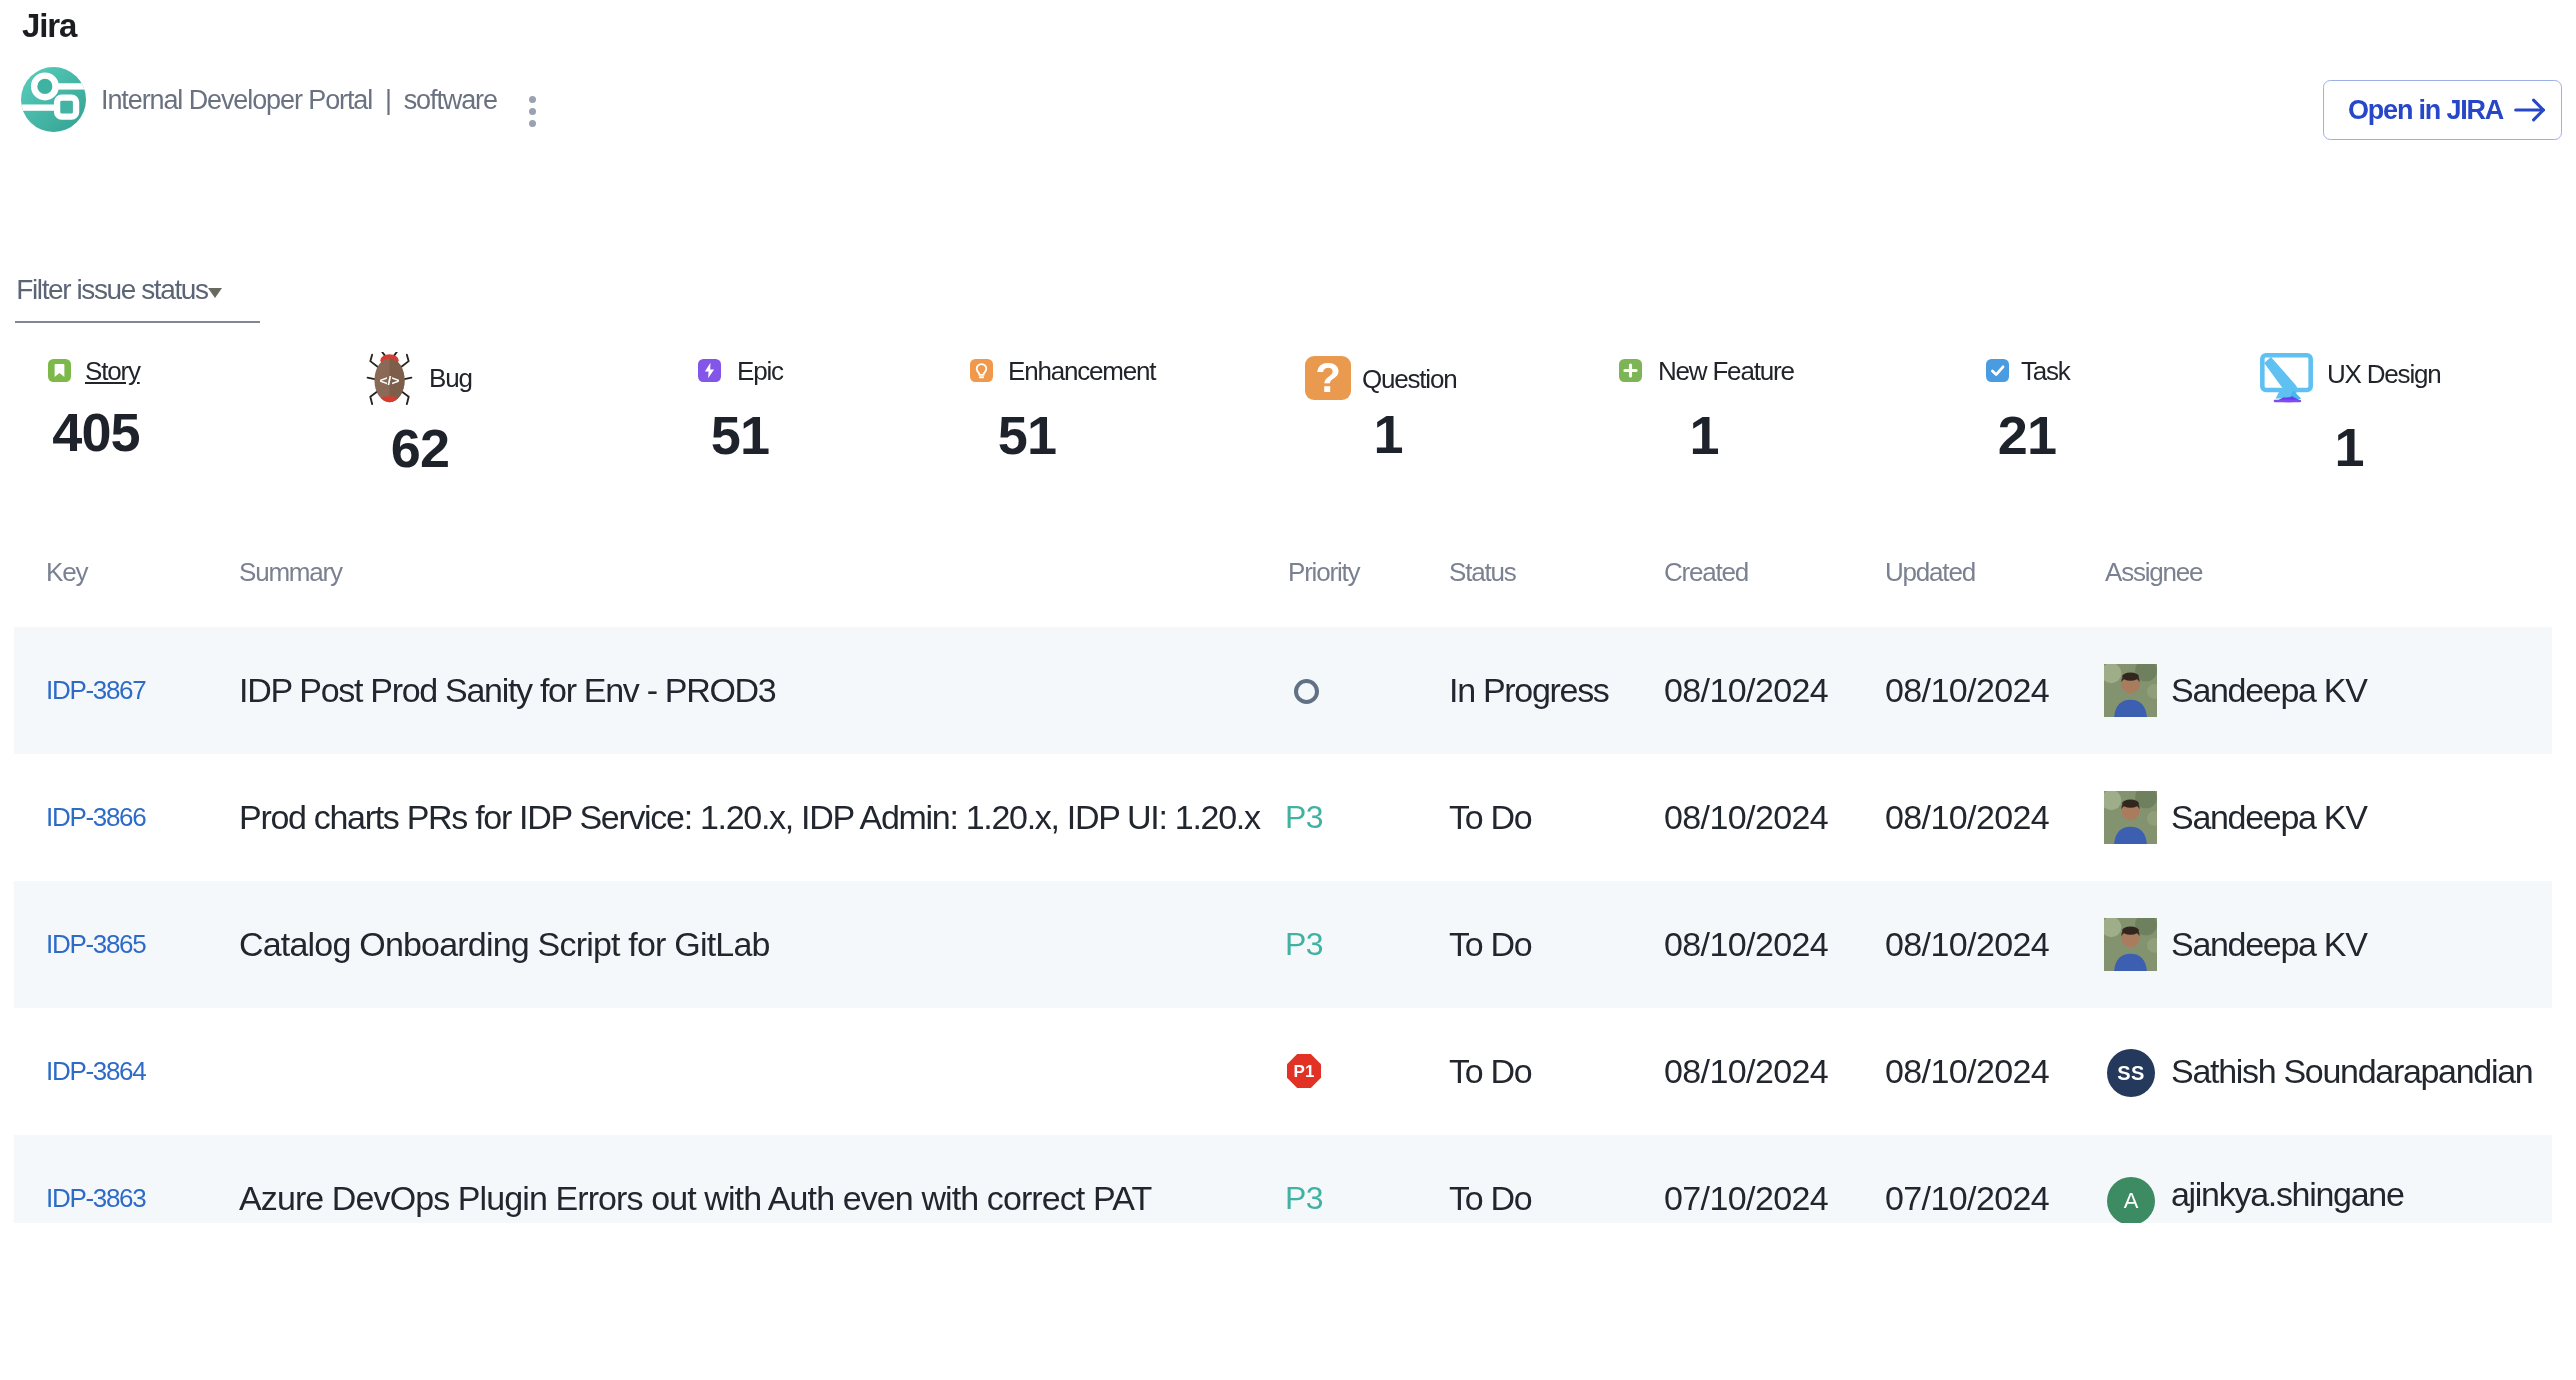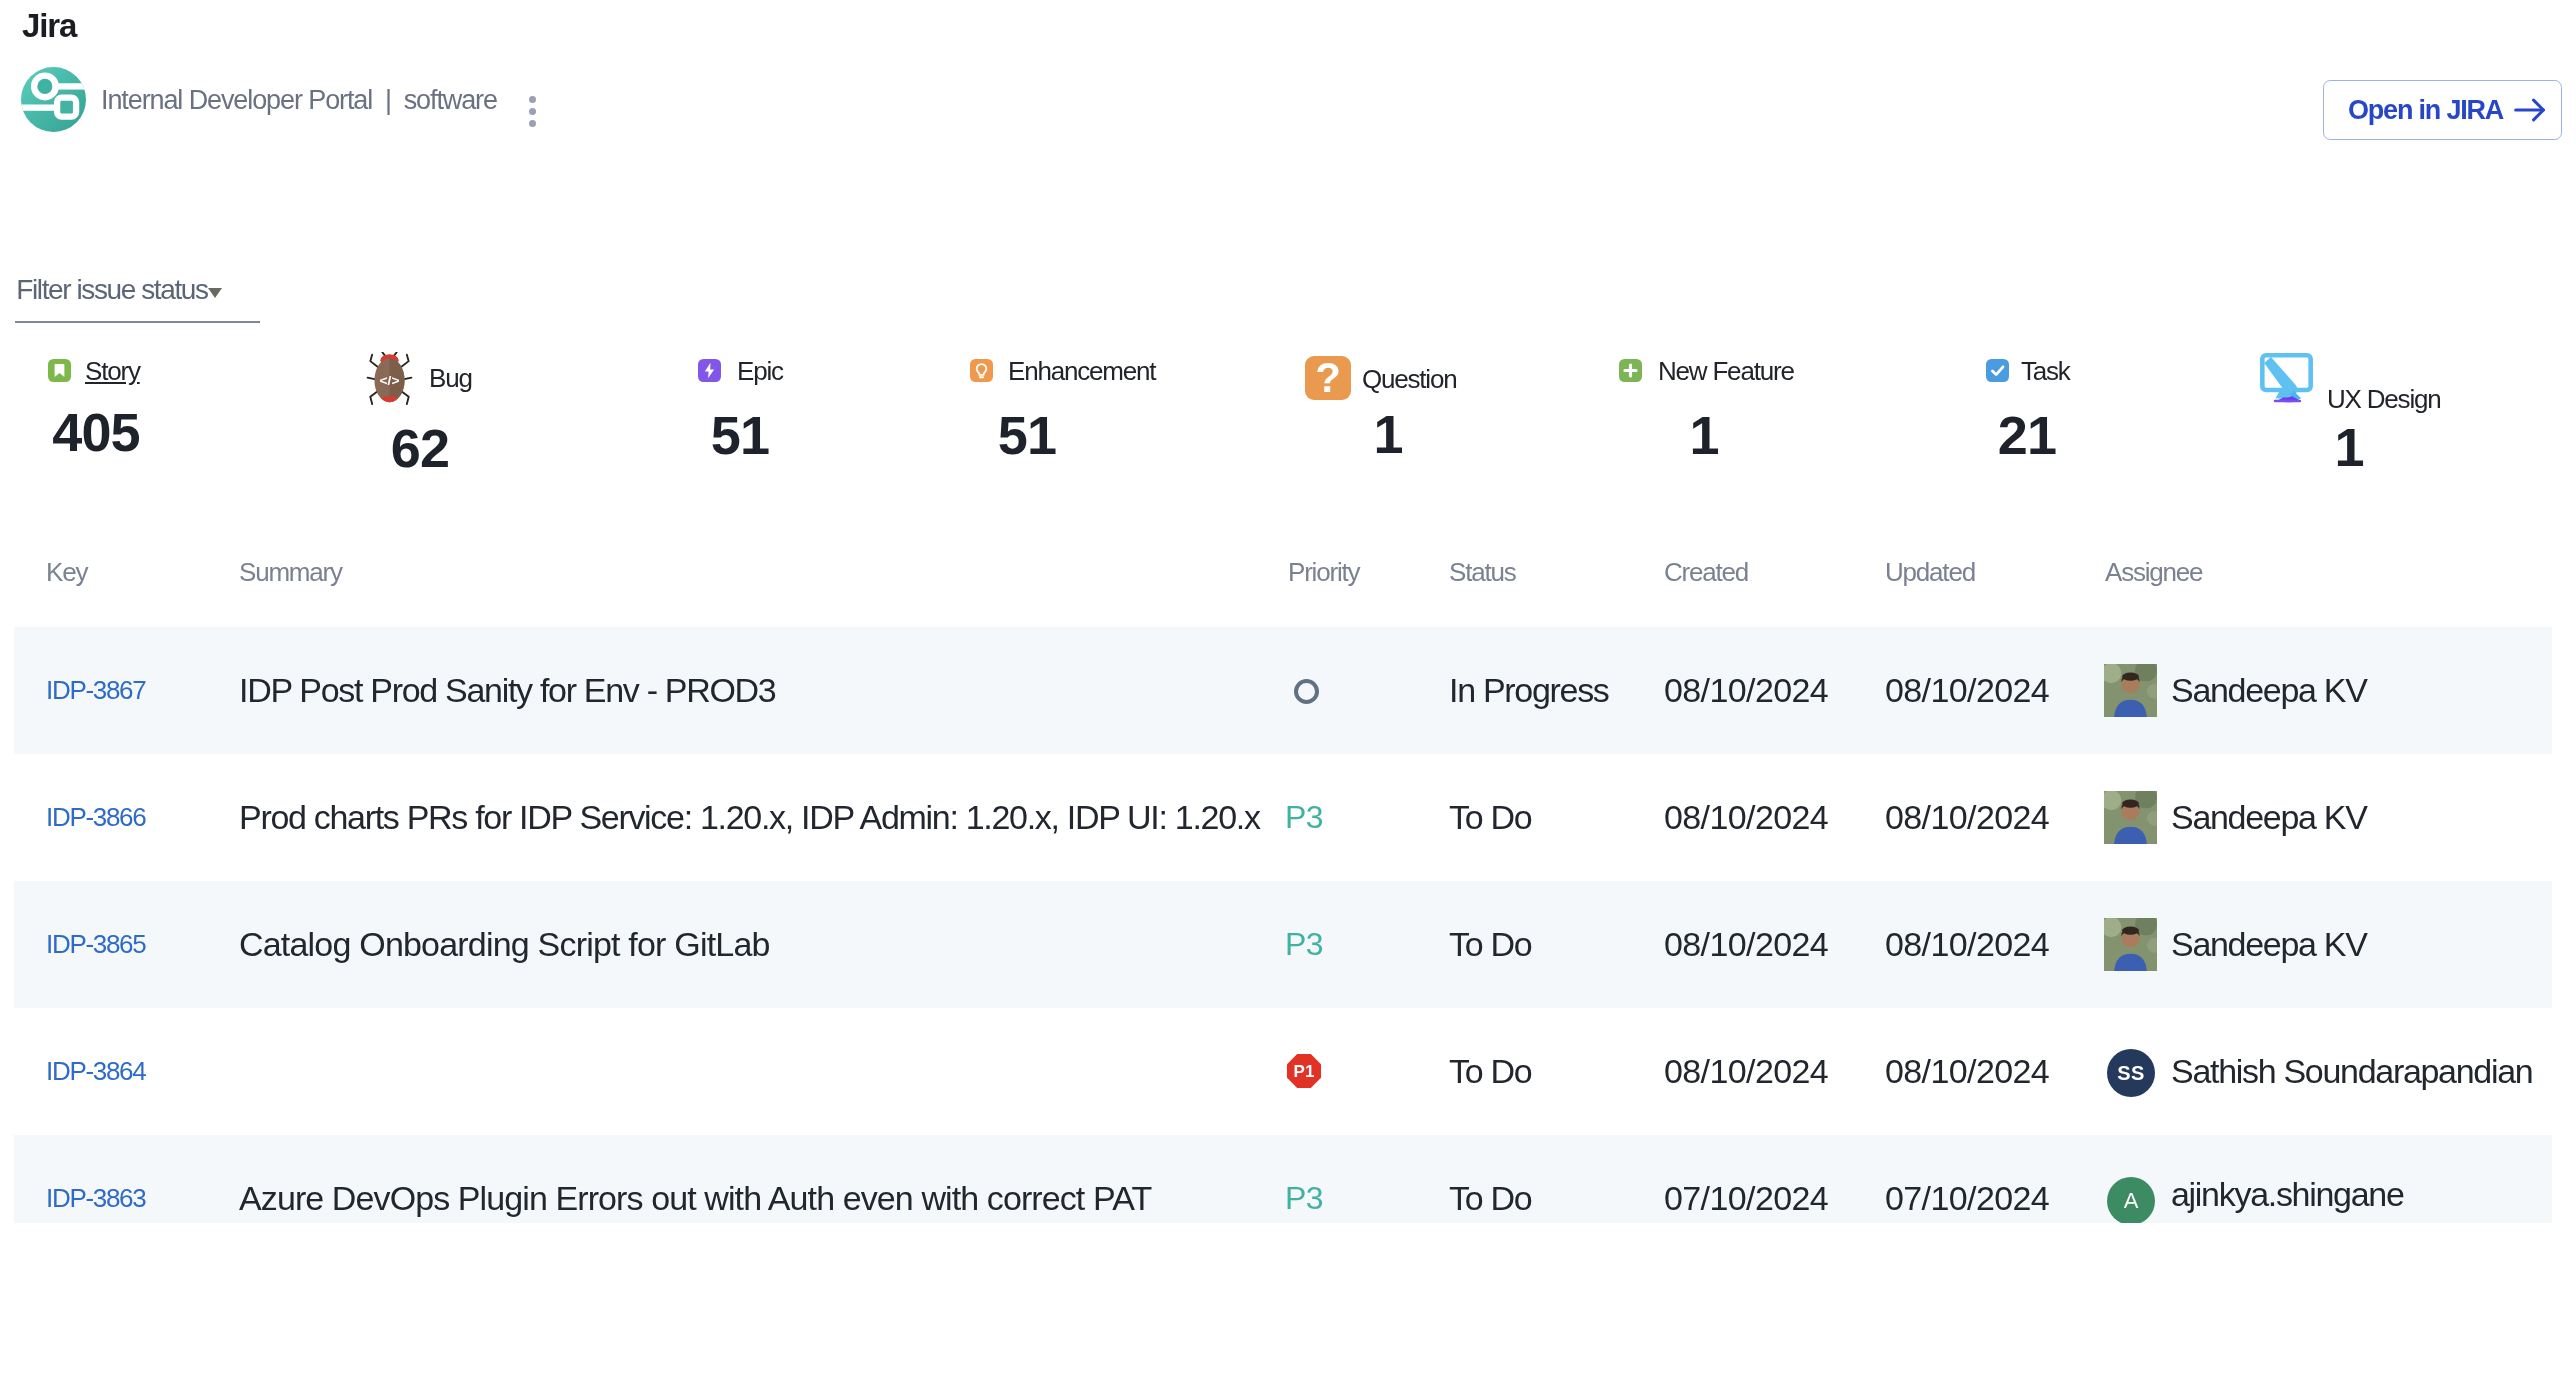--- a/index.html
+++ b/index.html
@@ -153,21 +153,21 @@
   <div class="abs cx stat-num" style="left:2027px; top:408px;">21</div>
 
   <svg class="abs" style="left:2260px; top:353px;" width="53" height="52" viewBox="0 0 58 57">
     <rect x="2.5" y="2.5" width="53" height="38" rx="4" fill="#fff" stroke="#5ec1f2" stroke-width="5"></rect>
     <path d="M22 40.5 h13 l5 9.5 h-23 z" fill="#5ec1f2"></path>
     <path d="M4.5 11 L12 4.5 L39 35 Q43 40 39.5 44 L37 46 Q32 48 28 43 Z" fill="#5ec1f2"></path>
     <path d="M36.5 41 L45 50 L38 52 Q34 50 34 45 Z" fill="#49b6ef"></path>
     <path d="M18 52.5 q14 3 27 0 l-10 -5 q-5 2 -9 1 z" fill="#6d3cf0"></path>
     <rect x="15" y="51.3" width="30" height="2.6" rx="1.3" fill="#7b4df2"></rect>
   </svg>
-  <div class="abs cy stat-label" style="left:2327px; top:399px;text-align:right;">UX Design</div>
+  <div class="abs cy stat-label" style="left:2327px; top:374px;text-align:right;">UX Design</div>
   <div class="abs cx stat-num" style="left:2349px; top:420px;">1</div>
 
   <div class="abs cy hdr-txt" style="left:46px; top:572px;">Key</div>
   <div class="abs cy hdr-txt" style="left:239px; top:572px;">Summary</div>
   <div class="abs cy hdr-txt" style="left:1288px; top:572px;">Priority</div>
   <div class="abs cy hdr-txt" style="left:1449px; top:572px;">Status</div>
   <div class="abs cy hdr-txt" style="left:1664px; top:572px;">Created</div>
   <div class="abs cy hdr-txt" style="left:1885px; top:572px;">Updated</div>
   <div class="abs cy hdr-txt" style="left:2105px; top:572px;">Assignee</div>
 

